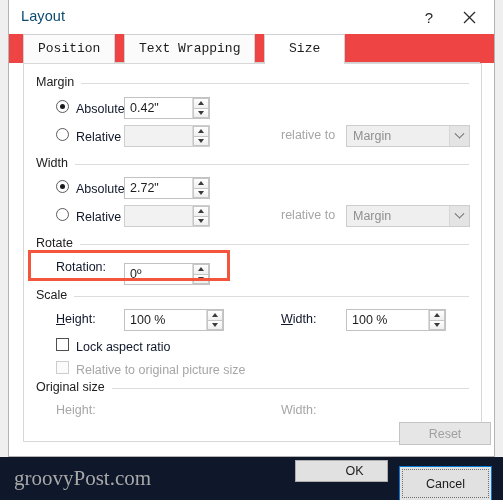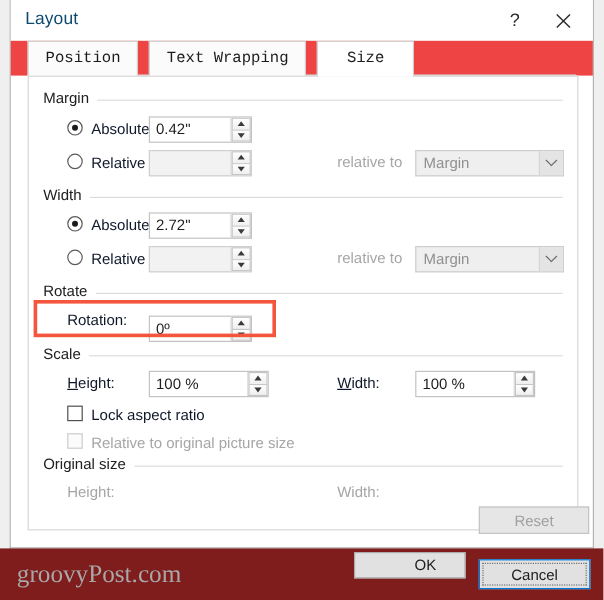--- a/index.html
+++ b/index.html
@@ -266,21 +266,21 @@
     outline: 1px dotted #707070;
     outline-offset: -4px;
     background: #e1e1e1;
   }
 
   
   .footer {
     position: absolute;
     left: 0; top: 457px;
     width: 503px; height: 43px;
-    background: #7f1d1d;
+    background: #0f172a;
   }
   .watermark {
     position: absolute;
     left: 14px; top: 9px;
     font-family: "Liberation Serif", serif;
     font-size: 21px;
     color: #a8a8a8;
   }
   .edge-l { position: absolute; left: 0; top: 0; width: 8px; height: 457px; background: #efefef; }
   .edge-r { position: absolute; right: 0; top: 0; width: 8px; height: 457px; background: #efefef; }
@@ -486,16 +486,16 @@
       <div class="lbl dim" style="position:absolute; left:257px; top:339px;">Width:</div>
 
       <div class="btn dim" style="left:375px; top:358px; width:92px; height:23px;">Reset</div>
 
     </div>
   </div>
 
   <div class="footer">
     <div class="watermark">groovyPost.com</div>
     <div class="btn" style="left:295px; top:3px; width:93px; height:22px;padding-left:26px;">OK</div>
-    <div class="btn default" style="left:399px; top:9px; width:93px; height:25px;">Cancel</div>
+    <div class="btn default" style="left:399px; top:9px; width:93px; height:35px;">Cancel</div>
   </div>
 
 </div>
 
 </body></html>

